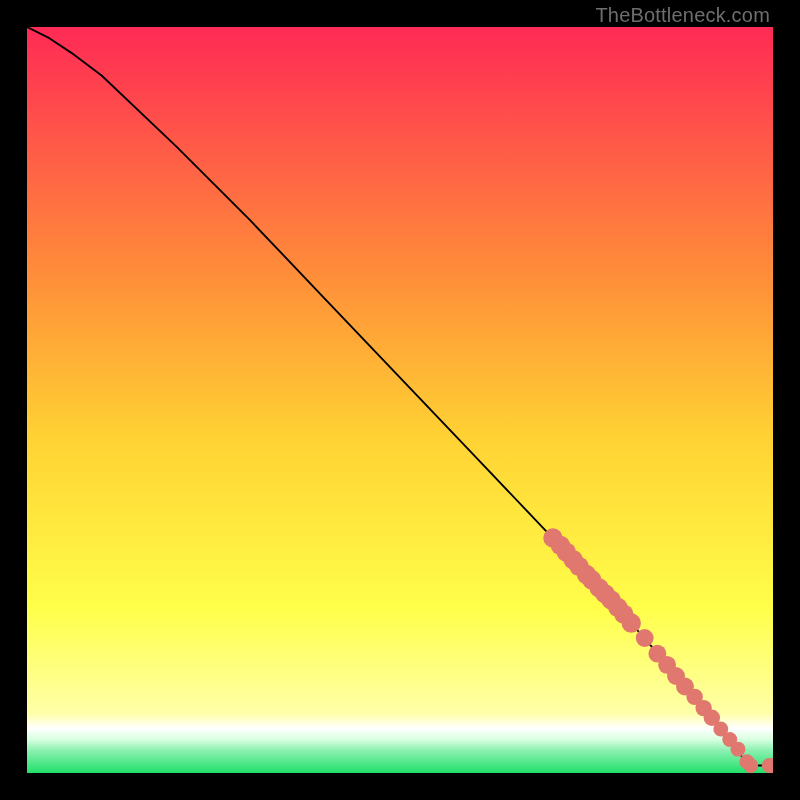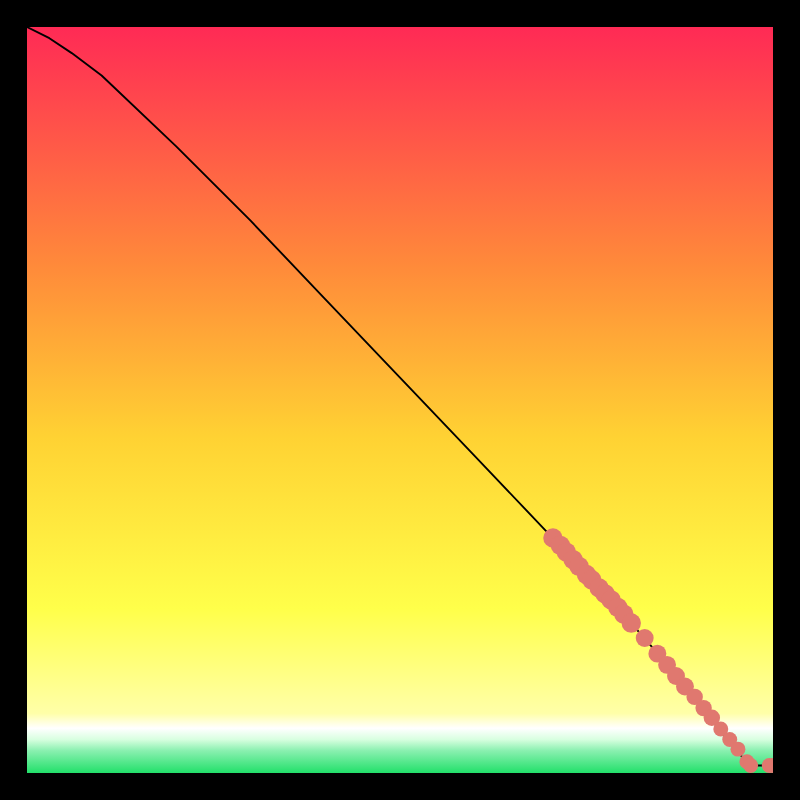--- a/index.html
+++ b/index.html
@@ -99,13 +99,14 @@
           <circle cx="95.30" cy="96.80" r="1.00" fill="#e0786f"></circle>
           <circle cx="96.50" cy="98.50" r="1.00" fill="#e0786f"></circle>
           <circle cx="97.00" cy="99.00" r="1.00" fill="#e0786f"></circle>
           <circle cx="99.50" cy="99.00" r="1.00" fill="#e0786f"></circle>
           <circle cx="100.00" cy="99.00" r="1.00" fill="#e0786f"></circle>
         </g>
     </svg>
 
   </div>
 
+  <div class="attrib">TheBottleneck.com</div>
 </div>
 
 </body></html>

